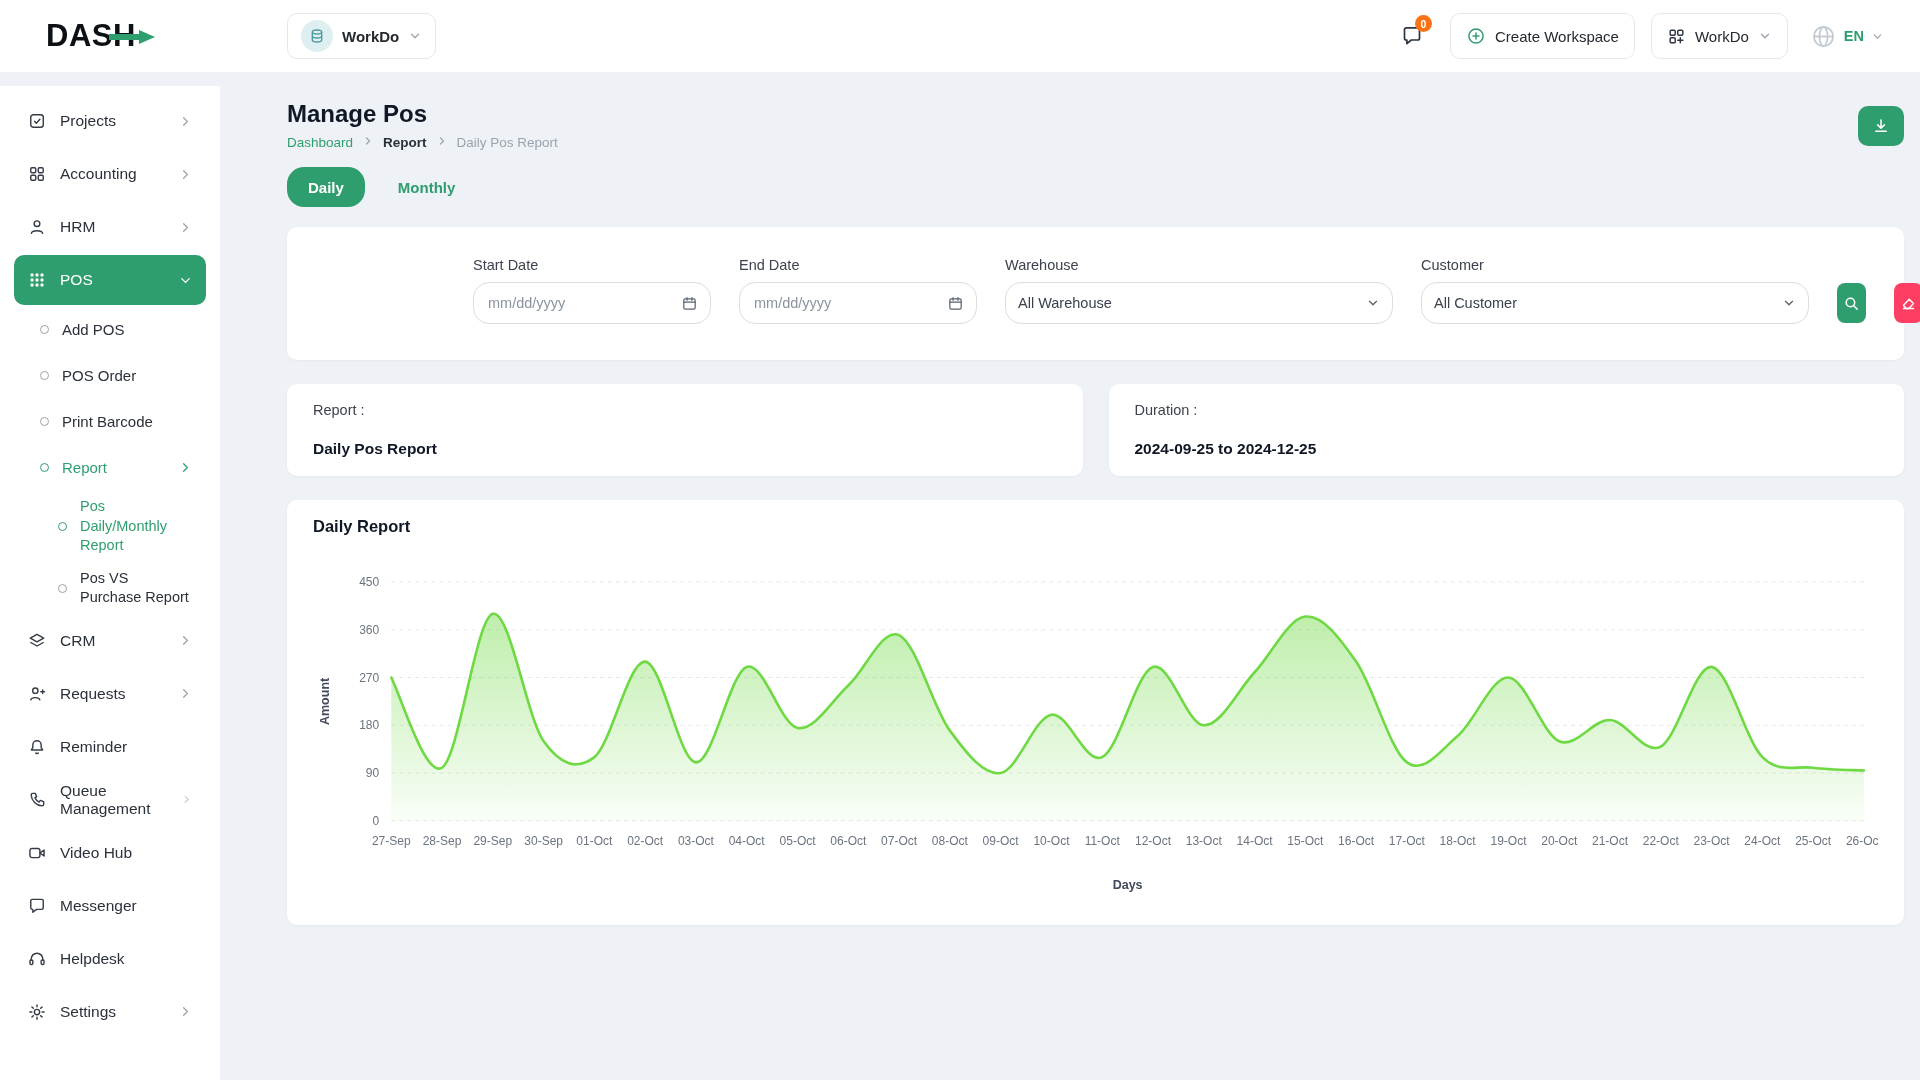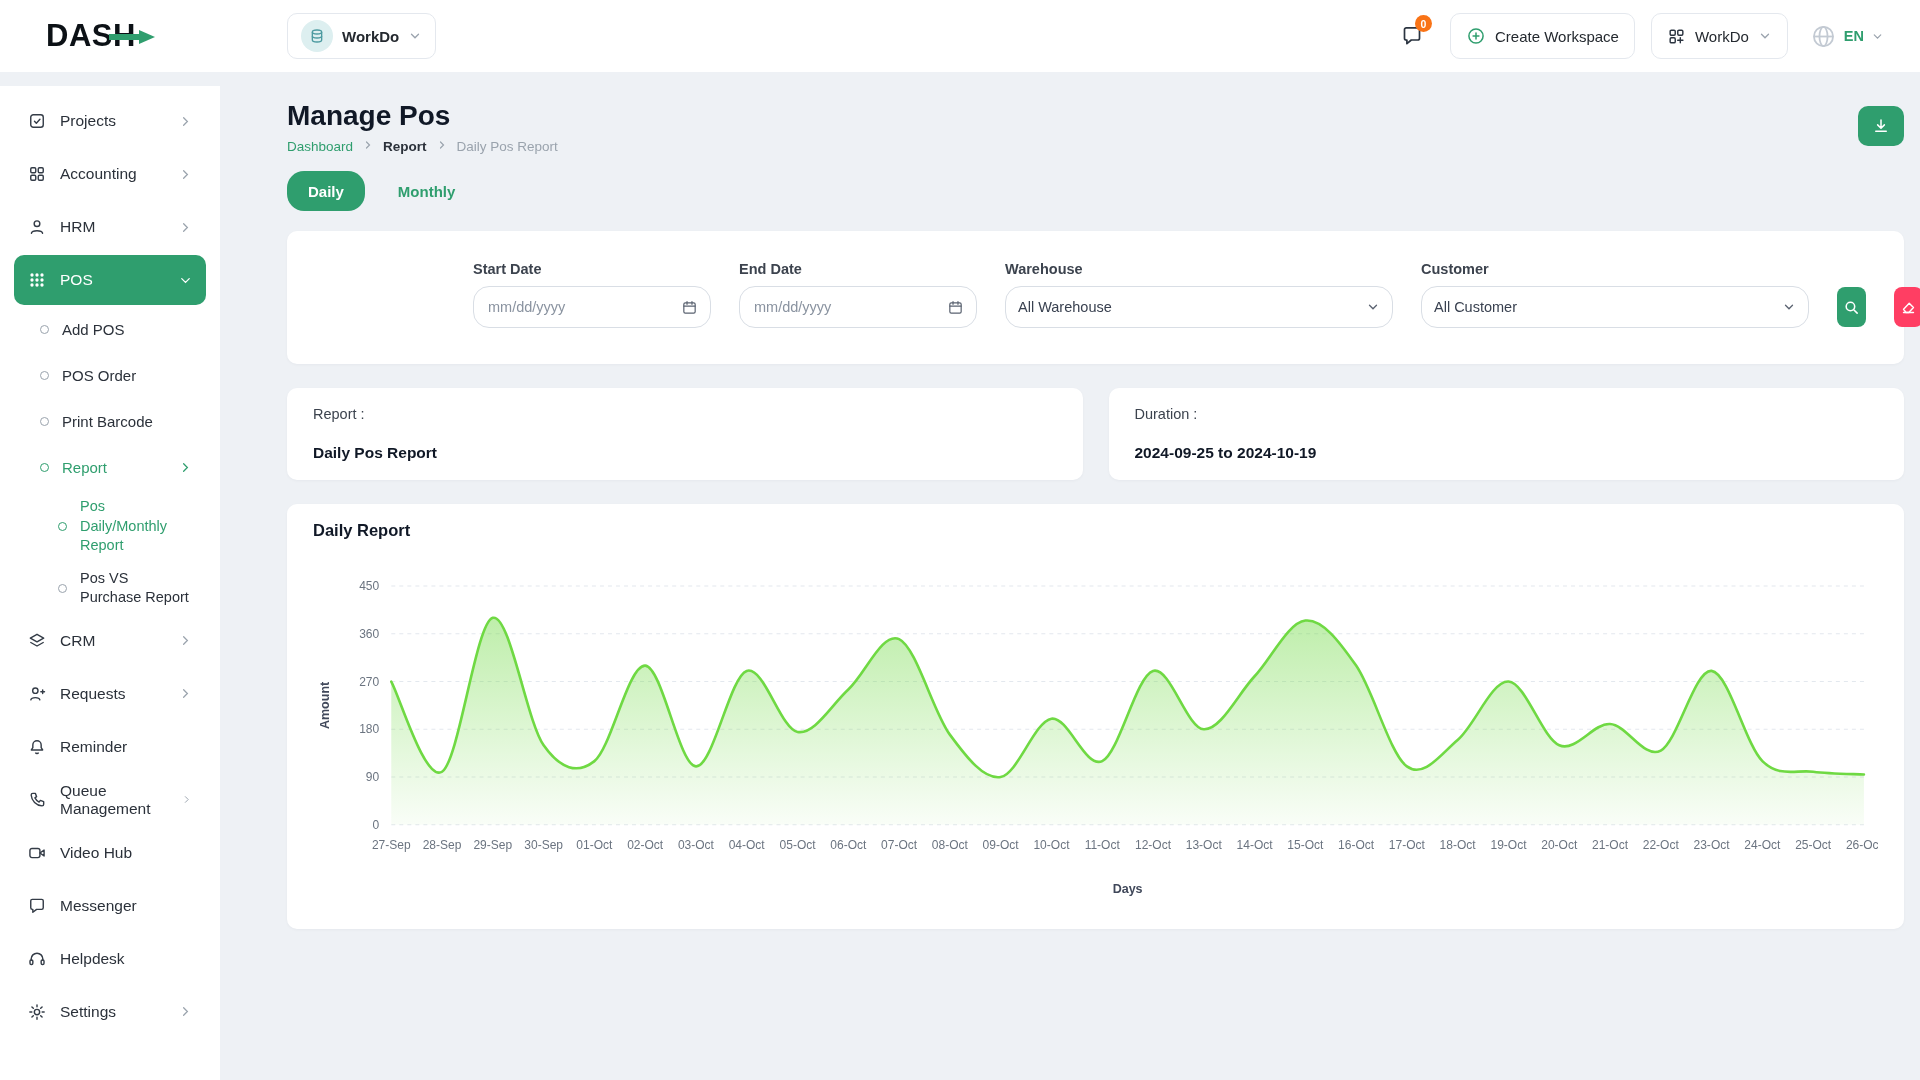--- a/index.html
+++ b/index.html
@@ -51,39 +51,39 @@
   .sub2{min-height:46px;height:auto;padding:5px 13px 5px 44px;line-height:1.35}
   .sub2 .nav-label{font-size:14.5px}
   .bullet{width:9px;height:9px;border:1.6px solid #9aa3ad;border-radius:50%;flex:0 0 auto}
   .green-txt{color:var(--green)!important}
   .green-txt .bullet{border-color:var(--green)}
   .green-txt .chev{color:var(--green)}
 
   
   .main{margin-left:265px;margin-top:72px;height:1008px;padding:20px 16px 0 22px}
   .page-head{display:flex;justify-content:space-between;align-items:flex-start}
-  .page-title{margin:8px 0 7px;font-size:28px;font-weight:700;color:#101826}
+  .page-title{margin:8px 0 7px;font-size:24px;font-weight:700;color:#101826}
   .breadcrumb{display:flex;align-items:flex-start;gap:9px;font-size:13.5px}
   .breadcrumb a{color:var(--green);text-decoration:none}
   .bc-mid{color:#2b313a;font-weight:600}
   .bc-cur{color:var(--faint)}
   .dl-btn{width:46px;height:40px;margin-top:14px;border:none;border-radius:10px;
           background:var(--green);color:#fff;display:flex;align-items:center;justify-content:center}
 
   .tabs{display:flex;align-items:center;gap:12px;margin:17px 0 20px}
   .tab{height:40px;padding:0 21px;border:none;border-radius:17px;background:transparent;
        color:var(--green);font-size:15px;font-weight:600}
   .tab.active{background:var(--green);color:#fff}
 
   .card{background:#fff;border-radius:10px;box-shadow:0 1px 3px rgba(20,30,45,.04)}
 
   .filter-card{padding:30px 26px 36px;margin-bottom:24px}
   .filter-row{display:flex;align-items:flex-end;gap:28px;padding-left:160px}
   .field{display:flex;flex-direction:column;gap:9px}
-  .field>label{font-size:14.5px;font-weight:700;color:#3c434e}
+  .field>label{font-size:14.5px;font-weight:400;color:#3c434e}
   .control{height:42px;border:1px solid #d9dee5;border-radius:16px;background:#fff;
            display:flex;align-items:center;justify-content:space-between;padding:0 12px;
            font-size:14.5px;color:#394150}
   .date-control{width:238px}
   .date-control input{border:none;outline:none;width:150px;font-size:14.5px;
                       font-family:"Liberation Sans",sans-serif;color:#394150;background:transparent}
   .date-control input::placeholder{color:#8a93a0}
   .select-control{width:388px}
   .sq-btn{width:40px;height:40px;border:none;border-radius:8px;display:flex;align-items:center;
           justify-content:center;color:#fff;margin-bottom:1px}
@@ -424,21 +424,21 @@
     </div>
   </section>
 
   <div class="summary-row">
     <section class="card sum-card">
       <div class="sum-label">Report :</div>
       <div class="sum-value">Daily Pos Report</div>
     </section>
     <section class="card sum-card">
       <div class="sum-label">Duration :</div>
-      <div class="sum-value">2024-09-25 to 2024-10-19</div>
+      <div class="sum-value">2024-09-25 to 2024-12-25</div>
     </section>
   </div>
 
   <section class="card chart-card">
     <h3 class="chart-title">Daily Report</h3>
     <svg id="chartSvg" viewBox="0 0 1560 330">
         <defs>
           <linearGradient id="gfill" x1="0" y1="0" x2="0" y2="1">
     <stop offset="0" stop-color="#6fd943" stop-opacity="0.45"></stop>
     <stop offset="1" stop-color="#6fd943" stop-opacity="0.04"></stop>

